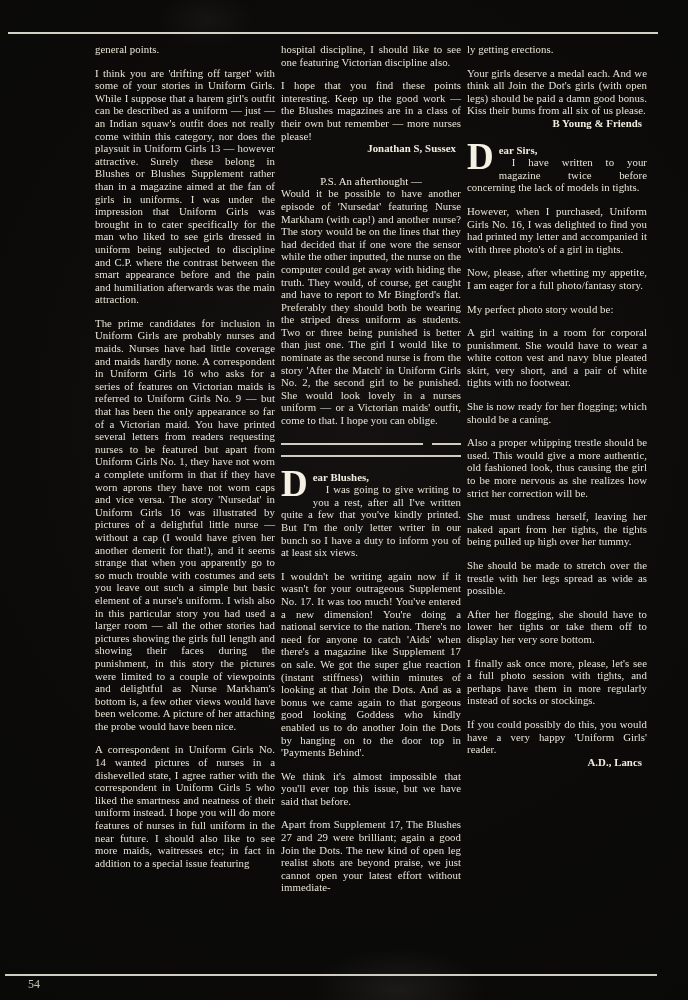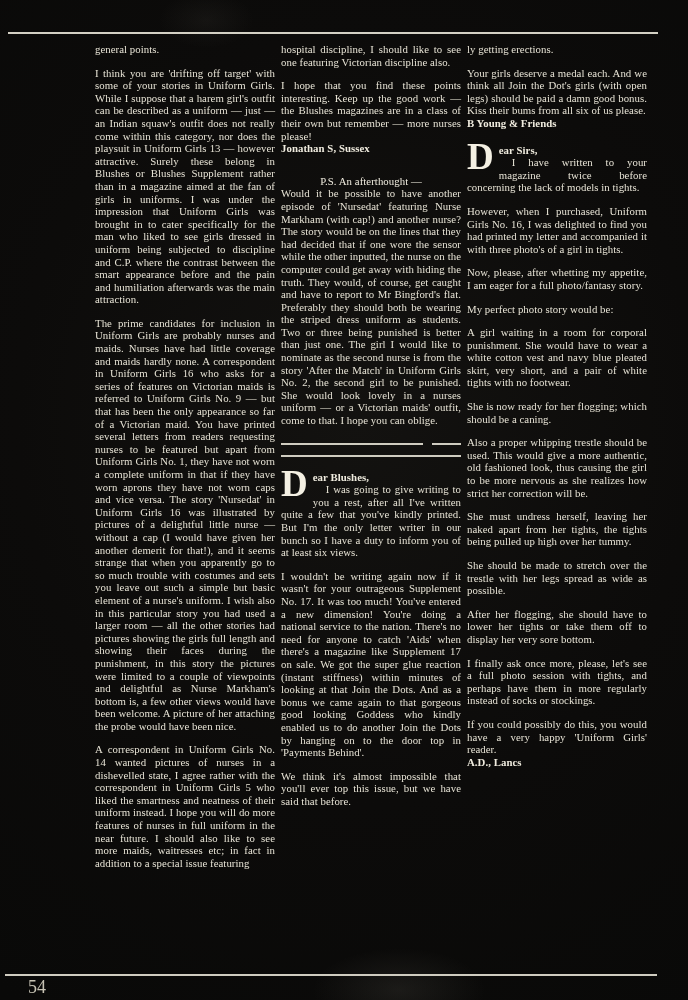--- a/index.html
+++ b/index.html
@@ -40,21 +40,21 @@
     left: 5px;
     top: 974px;
     width: 652px;
     height: 2px;
     background: #cfccc0;
   }
   .page-number {
     position: absolute;
     left: 28px;
     top: 977px;
-    font-size: 18px;
+    font-size: 12px;
     color: #c6c2b3;
   }
   .columns {
     position: absolute;
     left: 95px;
     top: 43px;
     width: 565px;
     display: flex;
     gap: 6px;
   }
@@ -71,20 +71,21 @@
   }
   .body { }
   .heading {
     font-weight: normal;
     text-align: center;
     margin: 20px 0 0 0;
     color: #f0ecdf;
   }
   .signature {
     font-weight: bold;
+    text-align: right;
     padding-right: 5px;
     margin: -11px 0 11px 0;
     color: #f0ecdf;
   }
   .separator {
     margin: 16px 0 12px 0;
   }
   .sep-line {
     height: 2px;
     background: #cfccc0;
@@ -141,20 +142,21 @@
         <p class="block signature">Jonathan S, Sussex</p>
         <p class="block heading">P.S. An afterthought —</p>
         <p class="block body">Would it be possible to have another episode of 'Nursedat' featuring Nurse Markham (with cap!) and another nurse? The story would be on the lines that they had decided that if one wore the sensor while the other inputted, the nurse on the computer could get away with hiding the truth. They would, of course, get caught and have to report to Mr Bingford's flat. Preferably they should both be wearing the striped dress uniform as students. Two or three being punished is better than just one. The girl I would like to nominate as the second nurse is from the story 'After the Match' in Uniform Girls No. 2, the second girl to be punished. She would look lovely in a nurses uniform — or a Victorian maids' outfit, come to that. I hope you can oblige.</p>
         <div class="separator">
           <div class="sep-line sep-line-top"></div>
           <div class="sep-line"></div>
         </div>
         <div class="block letter"><span class="dropcap">D</span><span class="salutation">ear Blushes,</span><br><span class="dc-indent"></span><span>I was going to give writing to you a rest, after all I've written quite a few that you've kindly printed. But I'm the only letter writer in our bunch so I have a duty to inform you of at least six views.</span></div>
         <p class="block body">I wouldn't be writing again now if it wasn't for your outrageous Supplement No. 17. It was too much! You've entered a new dimension! You're doing a national service to the nation. There's no need for anyone to catch 'Aids' when there's a magazine like Supplement 17 on sale. We got the super glue reaction (instant stiffness) within minutes of looking at that Join the Dots. And as a bonus we came again to that gorgeous good looking Goddess who kindly enabled us to do another Join the Dots by hanging on to the door top in 'Payments Behind'.</p>
         <p class="block body">We think it's almost impossible that you'll ever top this issue, but we have said that before.</p>
+        <p class="block body">Apart from Supplement 17, The Blushes 27 and 29 were brilliant; again a good Join the Dots. The new kind of open leg realist shots are beyond praise, we just cannot open your latest effort without immediate-</p>
       </div>
       <div class="column">
         <p class="block body">ly getting erections.</p>
         <p class="block body">Your girls deserve a medal each. And we think all Join the Dot's girls (with open legs) should be paid a damn good bonus. Kiss their bums from all six of us please.</p>
         <p class="block signature">B Young &amp; Friends</p>
         <div class="block letter"><span class="dropcap">D</span><span class="salutation">ear Sirs,</span><br><span class="dc-indent"></span><span>I have written to your magazine twice before concerning the lack of models in tights.</span></div>
         <p class="block body">However, when I purchased, Uniform Girls No. 16, I was delighted to find you had printed my letter and accompanied it with three photo's of a girl in tights.</p>
         <p class="block body">Now, please, after whetting my appetite, I am eager for a full photo/fantasy story.</p>
         <p class="block body">My perfect photo story would be:</p>
         <p class="block body">A girl waiting in a room for corporal punishment. She would have to wear a white cotton vest and navy blue pleated skirt, very short, and a pair of white tights with no footwear.</p>

